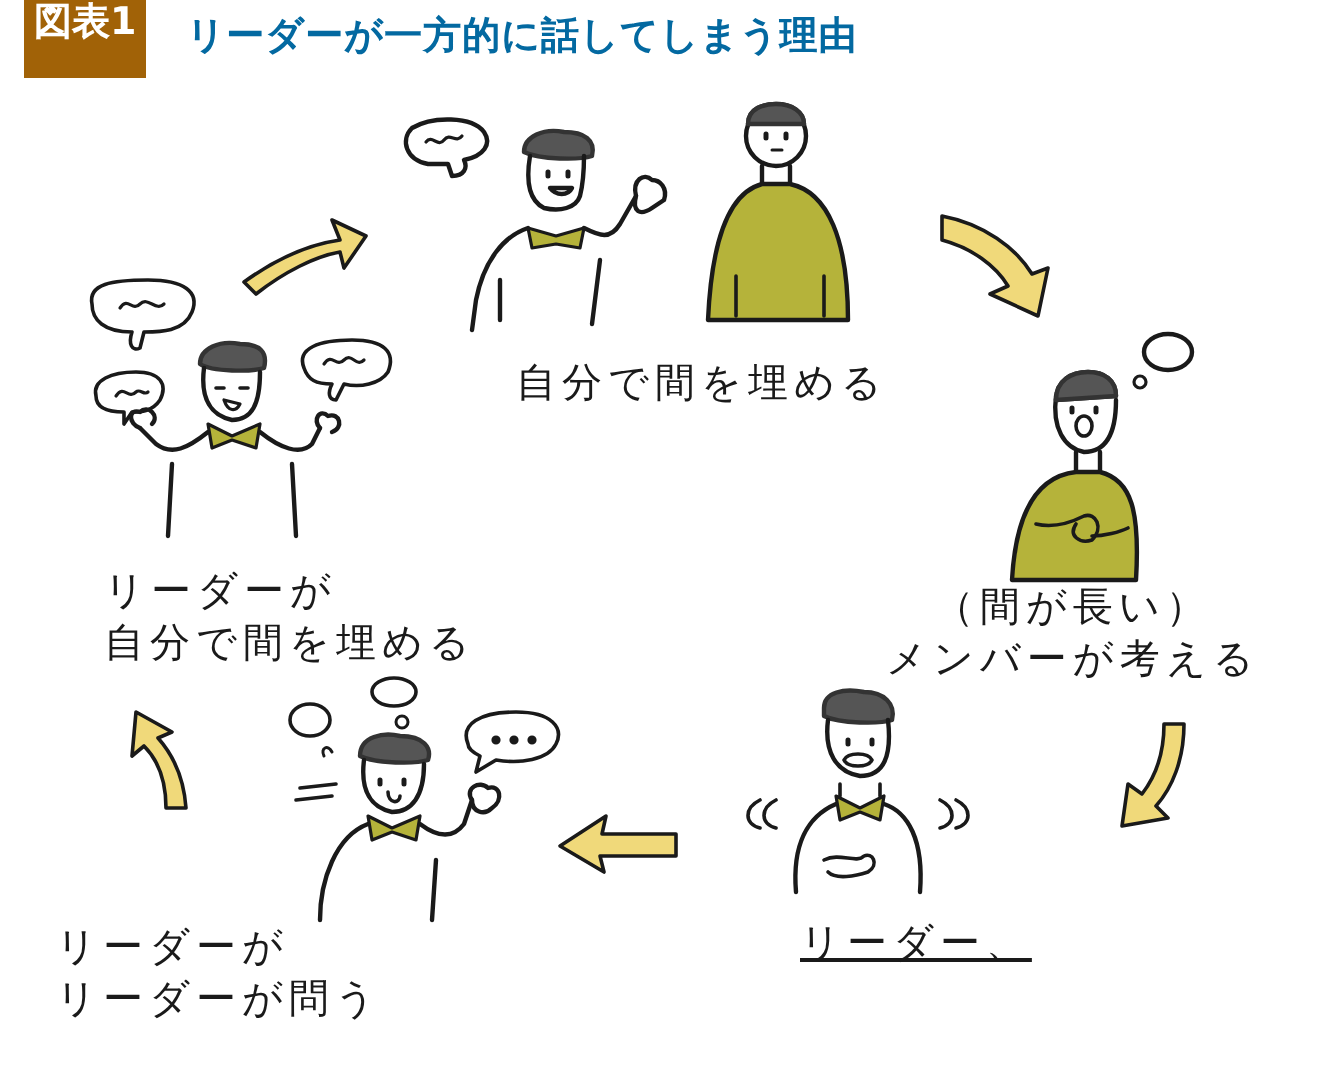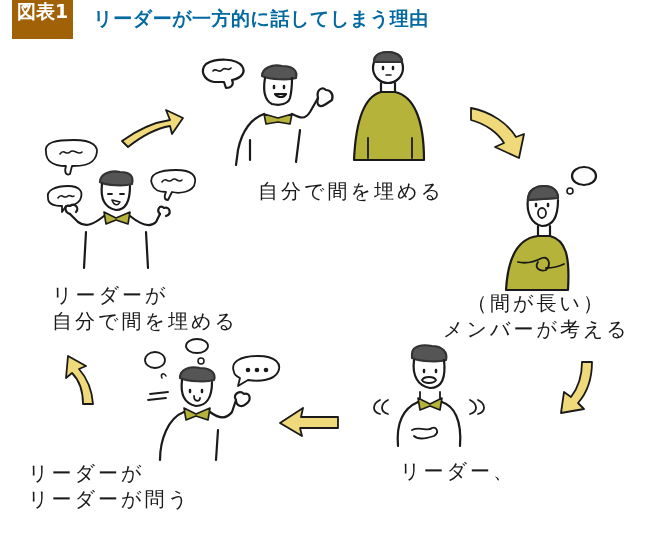--- a/index.html
+++ b/index.html
@@ -139,21 +139,21 @@
 
 <div class="cap" style="left:258px; top:178px;">
   <span>自分で間を埋める</span>
 </div>
 
 <div class="cap" style="left:443px; top:290px; text-align:center;">
   <span>（間が長い）</span>
   <span>メンバーが考える</span>
 </div>
 
-<div class="cap" style="left:400px; top:458px; text-align:right;">
+<div class="cap" style="left:400px; top:458px; text-align:right;text-decoration:underline;">
   <span style="padding-right:60px;">リーダー、</span>
 </div>
 
 <div class="cap" style="left:28px; top:460px;">
   <span>リーダーが</span>
   <span>リーダーが問う</span>
 </div>
 
 <div class="cap" style="left:52px; top:282px;">
   <span>リーダーが</span>

